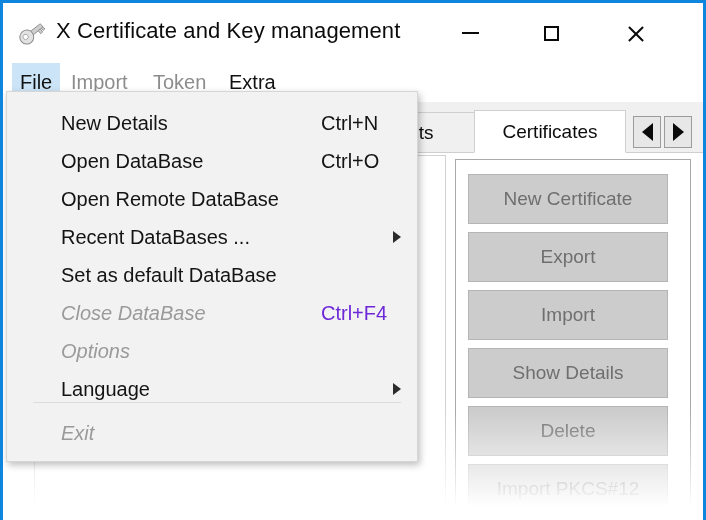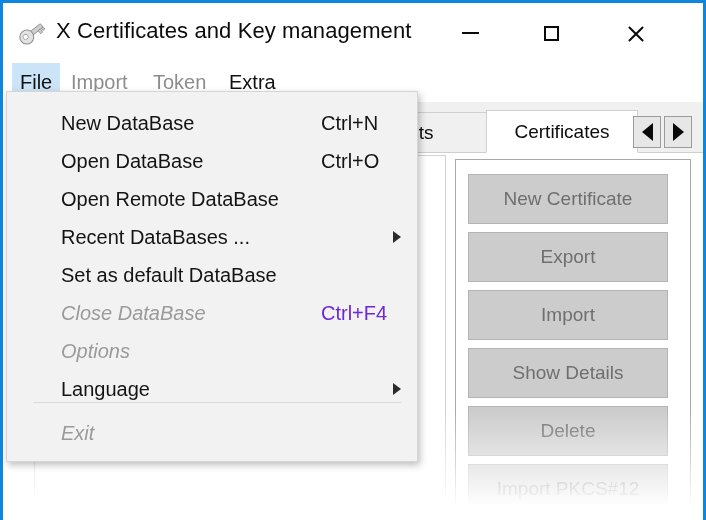--- a/index.html
+++ b/index.html
@@ -161,21 +161,21 @@
   }
   .tab.selected {
     background: #ffffff;
     border: 1px solid #cfcfcf;
     border-bottom: 1px solid #ffffff;
     top: 0;
     height: 43px;
     z-index: 3;
   }
   #tab-csr { left: 330px; width: 160px; }
-  #tab-certificates { left: 480px; width: 152px; }
+  #tab-certificates { left: 468px; width: 152px; }
 
   .tabscroll {
     position: absolute;
     top: 6px;
     width: 28px; height: 32px;
     background: #e7e7e7;
     border: 1px solid #9c9c9c;
     box-sizing: border-box;
     display: flex;
     align-items: center;
@@ -303,21 +303,21 @@
     <svg id="app-icon" viewBox="0 0 30 28">
       <g transform="rotate(-38 15 14)">
         <rect x="13" y="11" width="15" height="4.4" rx="1.2" fill="#cfcfcf" stroke="#8d8d8d" stroke-width="0.9"></rect>
         <rect x="22" y="15" width="2.6" height="4" fill="#cfcfcf" stroke="#8d8d8d" stroke-width="0.8"></rect>
         <rect x="26" y="15" width="2.2" height="3" fill="#cfcfcf" stroke="#8d8d8d" stroke-width="0.8"></rect>
         <circle cx="9" cy="13.2" r="7" fill="#e2e2e2" stroke="#8d8d8d" stroke-width="1"></circle>
         <circle cx="8.2" cy="12.4" r="2.6" fill="#ffffff" stroke="#a5a5a5" stroke-width="0.9"></circle>
       </g>
     </svg>
 
-    <div id="title-text">X Certificates and Key management</div>
+    <div id="title-text">X Certificate and Key management</div>
 
     <div class="winbtn" id="btn-min">
       <div class="glyph-min"></div>
     </div>
     <div class="winbtn" id="btn-max">
       <div class="glyph-max"></div>
     </div>
     <div class="winbtn" id="btn-close">
       <div class="glyph-close"></div>
     </div>
@@ -381,21 +381,21 @@
         </div>
       </div>
     </div>
 
     <div id="body-fade"></div>
   </div>
 
   <div id="filemenu">
 
     <div class="menuitem" style="top:12px;">
-      <span class="label">New DataBase</span>
+      <span class="label">New Details</span>
       <span class="shortcut">Ctrl+N</span>
     </div>
 
     <div class="menuitem" style="top:50px;">
       <span class="label">Open DataBase</span>
       <span class="shortcut">Ctrl+O</span>
     </div>
 
     <div class="menuitem" style="top:88px;">
       <span class="label">Open Remote DataBase</span>

